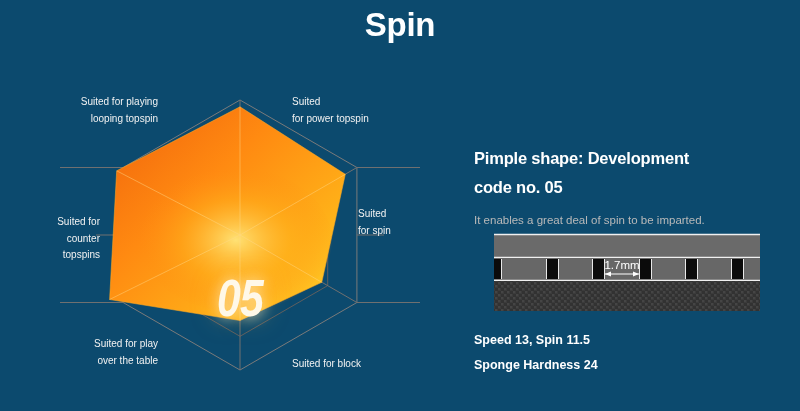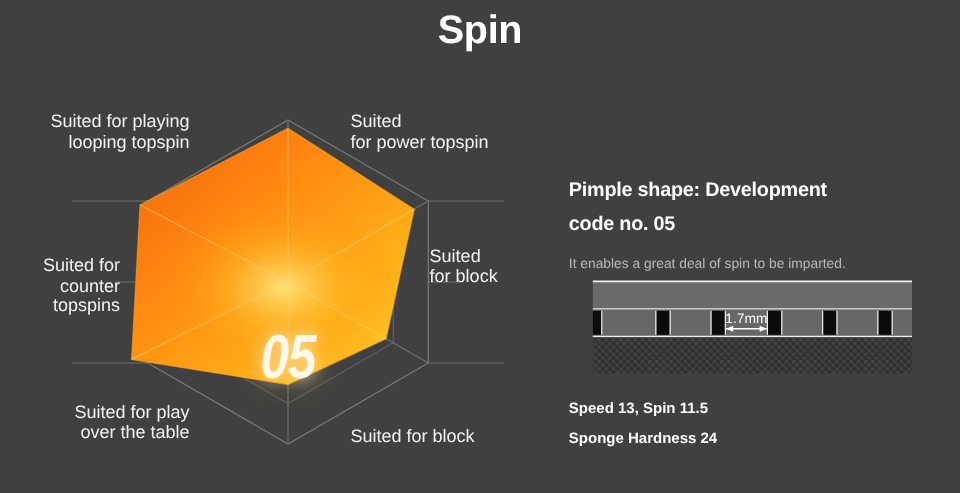--- a/index.html
+++ b/index.html
@@ -2,37 +2,37 @@
 <html><head>
 <meta charset="utf-8">
 <style>
   * { margin:0; padding:0; box-sizing:border-box; }
   html,body { background:#000; }
   body {
     width:800px; height:411px;
     font-family:"Liberation Sans", sans-serif;
     color:#fff; overflow:hidden; position:relative;
   }
-  #page { position:relative; width:800px; height:411px; background:#404040; }
+  #page { position:relative; width:800px; height:411px; background:#0c4a6e; }
 
   
   .page-title {
     position:absolute; top:6px; left:0; width:800px;
     text-align:center;
     font-size:33px; font-weight:bold; letter-spacing:-0.3px;
     color:#ffffff;
   }
 
   
   .radar-wrap { position:absolute; left:0; top:70px; width:460px; height:341px; }
   .radar-svg { position:absolute; left:0; top:0; }
 
   .radar-label {
     position:absolute;
-    font-size:15px; line-height:16.5px;
+    font-size:10px; line-height:16.5px;
     color:#f2f2f2; white-space:nowrap;
   }
   .lbl-looping     { left:6px;   top:24px;  width:152px; text-align:right; }
   .lbl-power       { left:292px; top:24px;  width:170px; text-align:left; }
   .lbl-counter     { left:6px;   top:128px; width:94px;  text-align:right;margin-top:16px; }
   .lbl-smash       { left:358px; top:136px; width:110px; text-align:left; }
   .lbl-overtable   { left:6px;   top:266px; width:152px; text-align:right; }
   .lbl-block       { left:292px; top:286px; width:170px; text-align:left; }
 
   .radar-value {
@@ -142,21 +142,21 @@
     </div>
 
     <div class="radar-label lbl-counter">
       <div>Suited for</div>
       <div>counter</div>
       <div>topspins</div>
     </div>
 
     <div class="radar-label lbl-smash">
       <div>Suited</div>
-      <div>for block</div>
+      <div>for spin</div>
     </div>
 
     <div class="radar-label lbl-block">
       <div>Suited for block</div>
     </div>
 
     <div class="radar-label lbl-overtable">
       <div>Suited for play</div>
       <div>over the table</div>
     </div>

